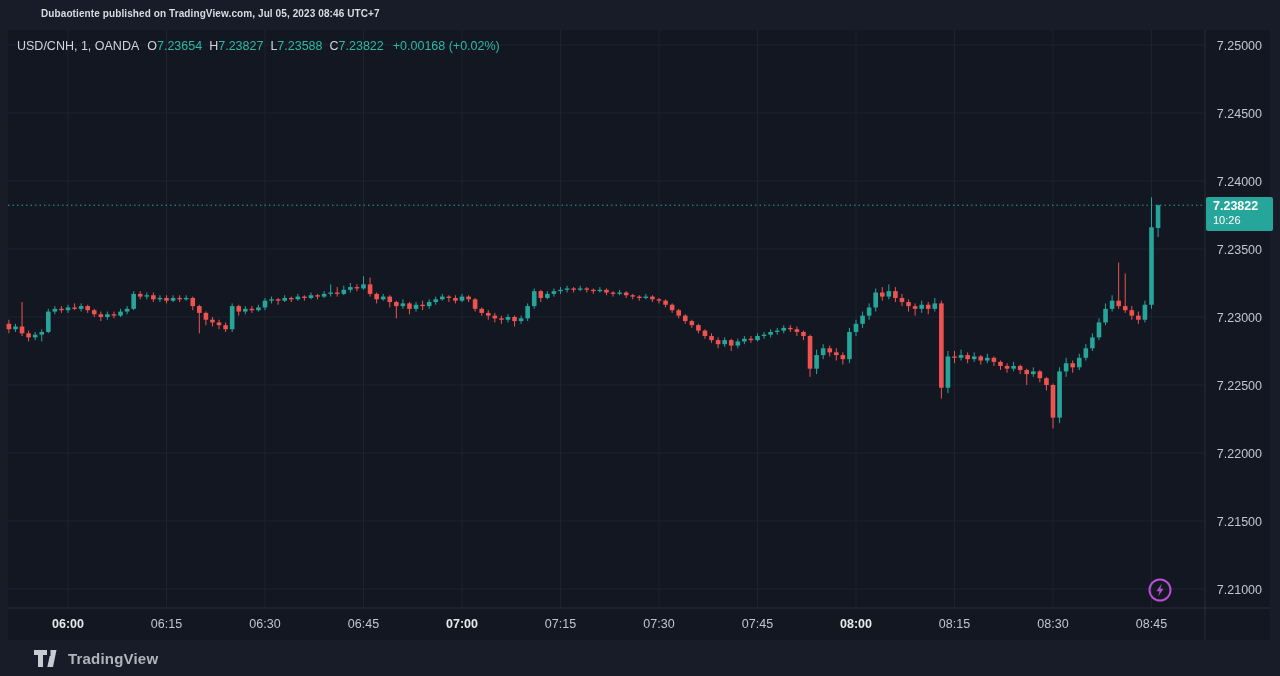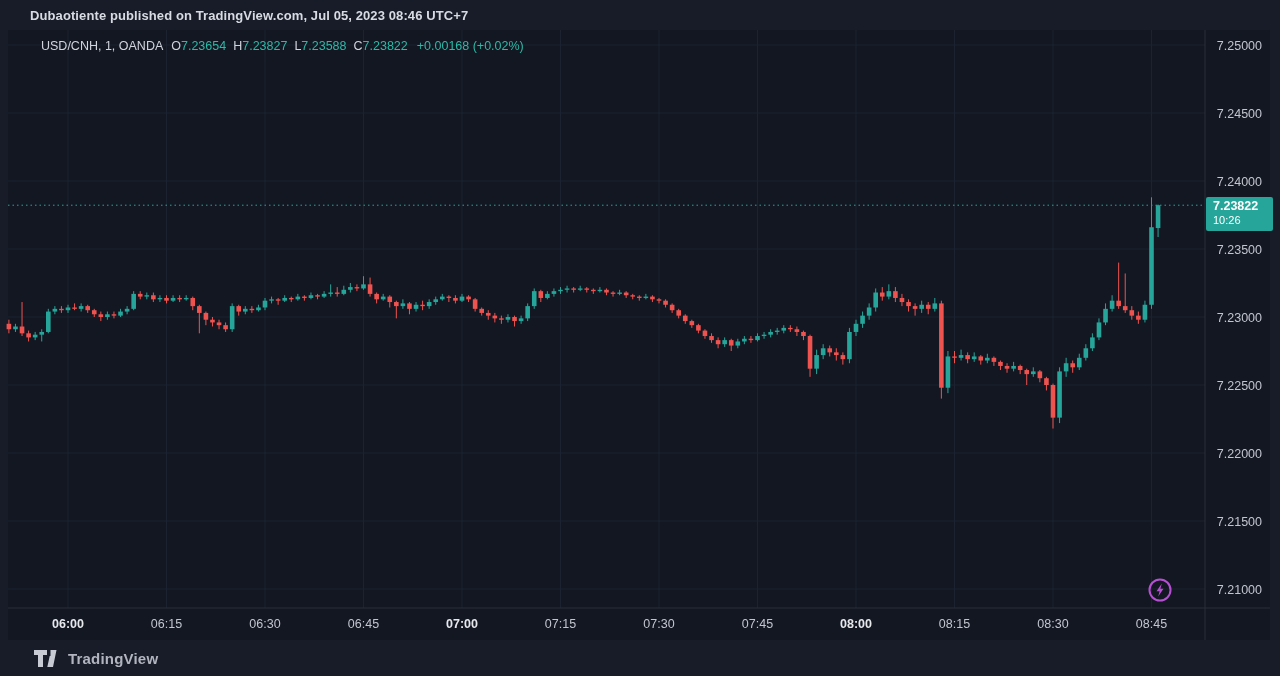--- a/index.html
+++ b/index.html
@@ -4,26 +4,26 @@
 <style>
   html,body{margin:0;padding:0;background:#171c28;}
   .stage{
     position:relative;width:1280px;height:676px;overflow:hidden;
     background:#171c28;
     font-family:"Liberation Sans","DejaVu Sans",sans-serif;
     -webkit-font-smoothing:antialiased;
   }
   #chart-svg{position:absolute;left:0;top:0;}
   .published{
-    position:absolute;left:30px;top:8px;
-    font-size:13px;font-weight:700;color:#d8dbe2;letter-spacing:.1px;
+    position:absolute;left:41px;top:8px;
+    font-size:10px;font-weight:700;color:#d8dbe2;letter-spacing:.1px;
   }
   .legend{
     position:absolute;left:17px;top:39px;
-    font-size:12.5px;color:#d1d4dc;white-space:nowrap;margin-left:24px;
+    font-size:12.5px;color:#d1d4dc;white-space:nowrap;
   }
   .legend .sym{font-weight:500;margin-right:8px;}
   .legend .pair{margin-right:7px;}
   .legend .k{color:#d1d4dc;}
   .legend .v{color:#2cb9a7;}
   .legend .chg{color:#2cb9a7;margin-left:2px;}
   .badge{
     position:absolute;left:1206px;width:60px;
     background:#26a69a;border-radius:2px;color:#fff;
     text-align:left;padding:2px 0 3px 7px;line-height:1.25;

